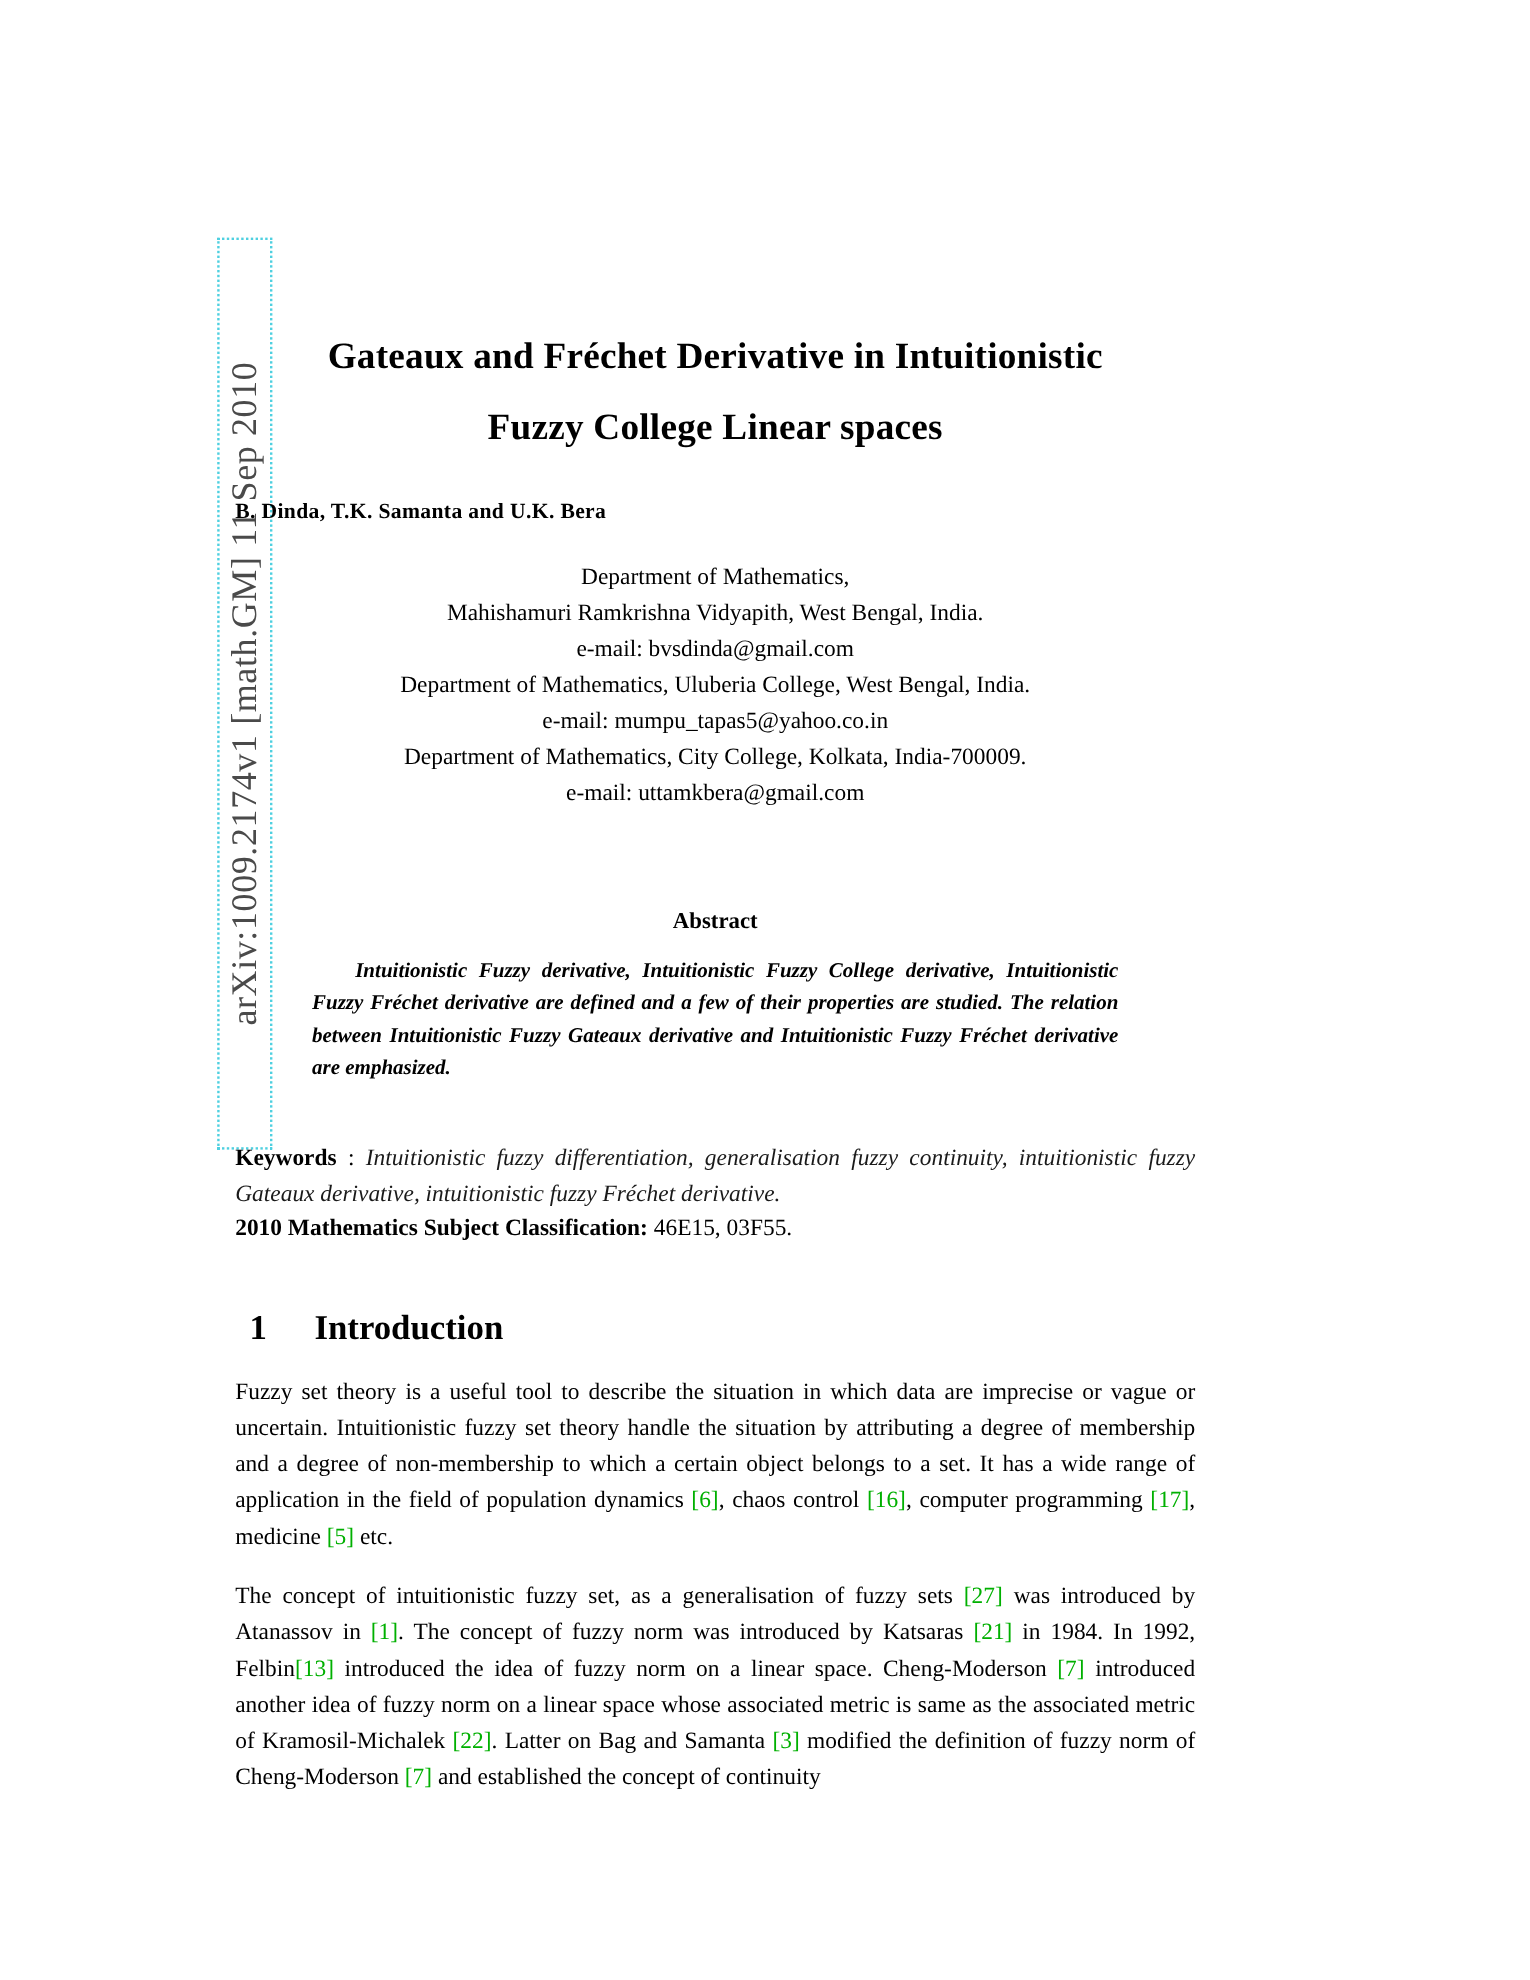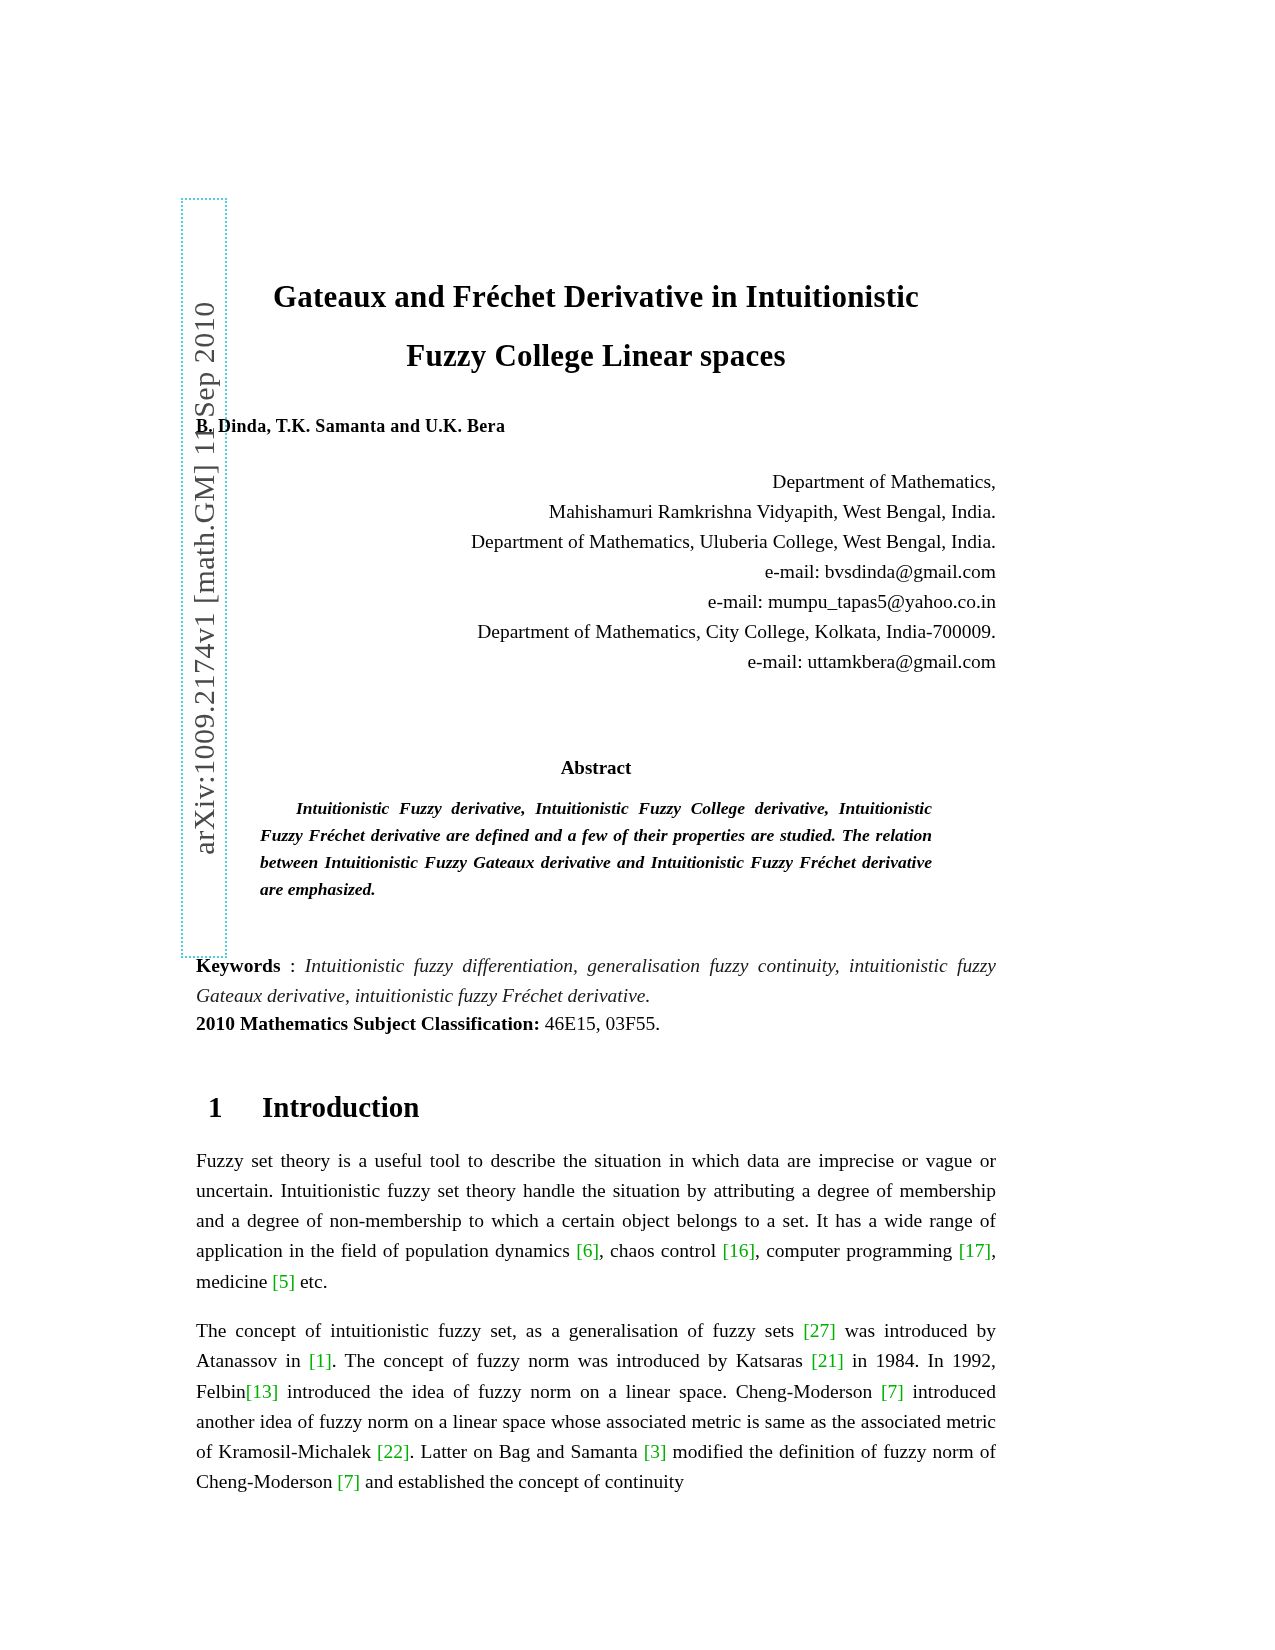--- a/index.html
+++ b/index.html
@@ -58,21 +58,21 @@
   .authors {
     margin-top: 30px;
     text-align: left;
     font-size: 18px;
     font-weight: bold;
     letter-spacing: 0.3px;
   }
 
   .affil {
     margin-top: 30px;
-    text-align: right;
+    text-align: center;
     font-size: 19.5px;
     line-height: 1.54;
   }
 
   .abstract-head {
     margin-top: 80px;
     text-align: center;
     font-size: 19px;
     font-weight: bold;
   }
@@ -131,22 +131,22 @@
   <h1 class="title">
     <span>Gateaux and Fréchet Derivative in Intuitionistic</span><br>
     <span>Fuzzy College Linear spaces</span>
   </h1>
 
   <div class="authors">B. Dinda, T.K. Samanta and U.K. Bera</div>
 
   <div class="affil">
     <div>Department of Mathematics,</div>
     <div>Mahishamuri Ramkrishna Vidyapith, West Bengal, India.</div>
+    <div>e-mail: bvsdinda@gmail.com</div>
     <div>Department of Mathematics, Uluberia College, West Bengal, India.</div>
-    <div>e-mail: bvsdinda@gmail.com</div>
     <div>e-mail: mumpu_tapas5@yahoo.co.in</div>
     <div>Department of Mathematics, City College, Kolkata, India-700009.</div>
     <div>e-mail: uttamkbera@gmail.com</div>
   </div>
 
   <div class="abstract-head">Abstract</div>
   <div class="abstract-body">Intuitionistic Fuzzy derivative, Intuitionistic Fuzzy College derivative, Intuitionistic Fuzzy Fréchet derivative are defined and a few of their properties are studied. The relation between Intuitionistic Fuzzy Gateaux derivative and Intuitionistic Fuzzy Fréchet derivative are emphasized.</div>
 
   <div class="keywords">
     <b>Keywords</b><span> : </span><span class="kw-italic">Intuitionistic fuzzy differentiation, generalisation fuzzy continuity, intuitionistic fuzzy Gateaux derivative, intuitionistic fuzzy Fréchet derivative.</span>

